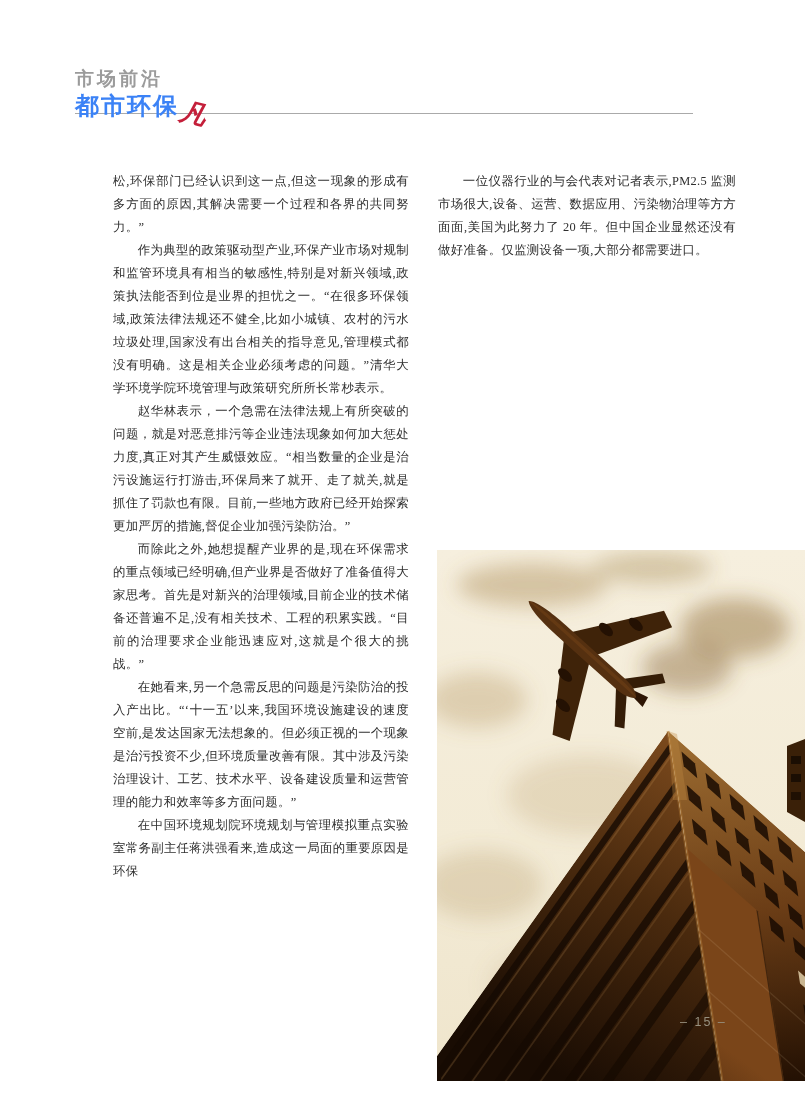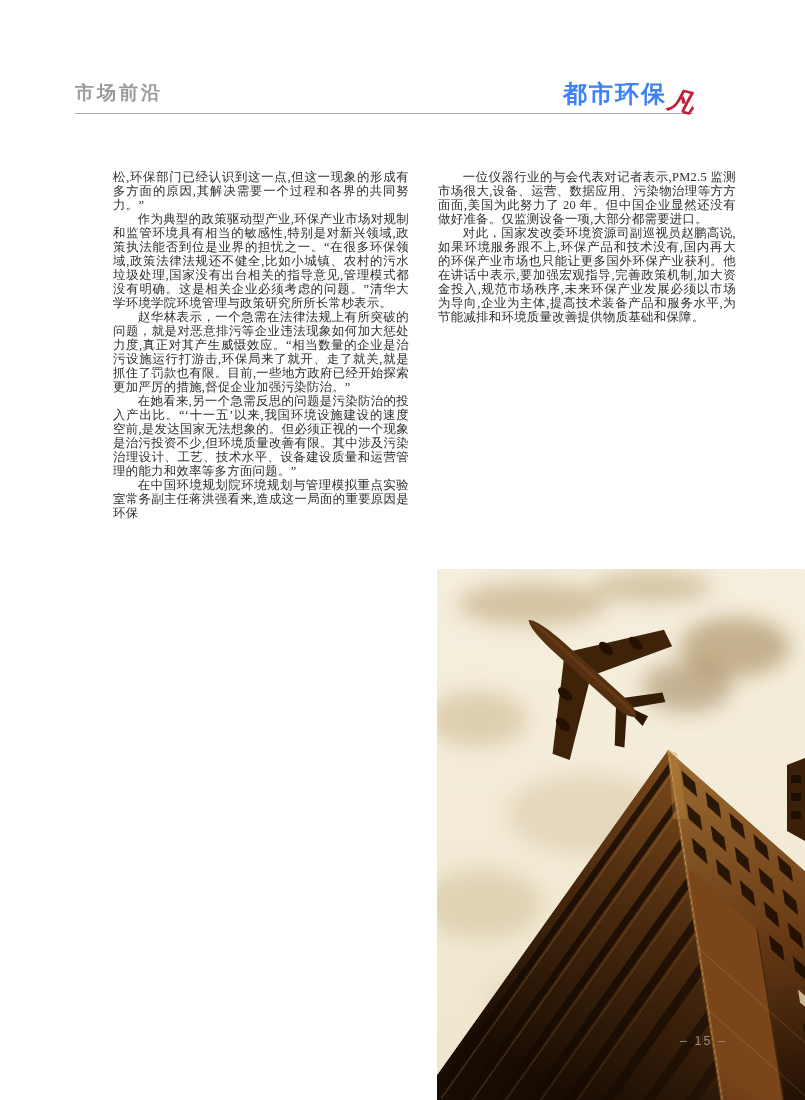--- a/index.html
+++ b/index.html
@@ -3,22 +3,22 @@
 <meta charset="utf-8">
 <style>
   html,body{margin:0;padding:0;background:#ffffff;}
   .page{
     position:relative;width:805px;height:1100px;background:#ffffff;
     overflow:hidden;font-family:"Liberation Sans",sans-serif;
   }
   
   .header{
     position:absolute;left:75px;top:66px;width:618px;height:40px;
-    display:flex;justify-content:space-between;align-items:flex-end;
-    border-bottom:1px solid #aaaaaa;padding-bottom:7px;overflow:visible;
+    display:flex;justify-content:space-between;align-items:flex-start;
+    border-bottom:1px solid #aaaaaa;padding-bottom:7px;overflow:visible;flex-direction:column;
   }
   .section-label{
     font-size:19px;color:#9b9b9b;letter-spacing:3px;font-weight:600;
     font-family:"Liberation Sans",sans-serif;
   }
   .magazine{display:flex;align-items:flex-end;}
   .magazine-title{
     font-size:24px;color:#3b82f6;font-weight:700;letter-spacing:2px;line-height:1;
     font-family:"Liberation Sans",sans-serif;
   }
@@ -28,29 +28,29 @@
     font-family:"Liberation Serif",serif;
   }
   
   .columns{
     position:absolute;left:113px;top:170px;display:flex;gap:29px;
   }
   .col{display:block;}
   .col-left{width:296px;}
   .col-right{width:298px;}
   .col p{
-    margin:0;font-size:12.4px;line-height:14px;color:#2e2e2e;
+    margin:0;font-size:12.4px;line-height:23px;color:#2e2e2e;
     text-align:justify;text-indent:2em;letter-spacing:0.3px;
     font-family:"Liberation Serif","DejaVu Serif",serif;
   }
   .col p.cont{text-indent:0;}
   .col p.gap-before{}
   
   .photo{
-    position:absolute;left:437px;top:569px;width:308px;height:531px;margin:0;
+    position:absolute;left:437px;top:550px;width:308px;height:531px;margin:0;
   }
   .photo svg{display:block;}
   .pagenum{
     position:absolute;left:243px;top:465px;
     color:#97907f;font-size:12.5px;letter-spacing:2px;
     font-family:"Liberation Sans",sans-serif;
   }
 </style>
 </head>
 <body>
@@ -63,26 +63,26 @@
       <span class="magazine-title">都市环保</span>
       <span class="seal">凡</span>
     </span>
   </div>
 
   <div class="columns">
     <section class="col col-left">
       <p class="cont">松,环保部门已经认识到这一点,但这一现象的形成有多方面的原因,其解决需要一个过程和各界的共同努力。”</p>
       <p>作为典型的政策驱动型产业,环保产业市场对规制和监管环境具有相当的敏感性,特别是对新兴领域,政策执法能否到位是业界的担忧之一。“在很多环保领域,政策法律法规还不健全,比如小城镇、农村的污水垃圾处理,国家没有出台相关的指导意见,管理模式都没有明确。这是相关企业必须考虑的问题。”清华大学环境学院环境管理与政策研究所所长常杪表示。</p>
       <p>赵华林表示，一个急需在法律法规上有所突破的问题，就是对恶意排污等企业违法现象如何加大惩处力度,真正对其产生威慑效应。“相当数量的企业是治污设施运行打游击,环保局来了就开、走了就关,就是抓住了罚款也有限。目前,一些地方政府已经开始探索更加严厉的措施,督促企业加强污染防治。”</p>
+      <p>而除此之外,她想提醒产业界的是,现在环保需求的重点领域已经明确,但产业界是否做好了准备值得大家思考。首先是对新兴的治理领域,目前企业的技术储备还普遍不足,没有相关技术、工程的积累实践。“目前的治理要求企业能迅速应对,这就是个很大的挑战。”</p>
       <p class="gap-before">在她看来,另一个急需反思的问题是污染防治的投入产出比。“‘十一五’以来,我国环境设施建设的速度空前,是发达国家无法想象的。但必须正视的一个现象是治污投资不少,但环境质量改善有限。其中涉及污染治理设计、工艺、技术水平、设备建设质量和运营管理的能力和效率等多方面问题。”</p>
       <p>在中国环境规划院环境规划与管理模拟重点实验室常务副主任蒋洪强看来,造成这一局面的重要原因是环保</p>
     </section>
     <section class="col col-right">
       <p>一位仪器行业的与会代表对记者表示,PM2.5 监测市场很大,设备、运营、数据应用、污染物治理等方方面面,美国为此努力了 20 年。但中国企业显然还没有做好准备。仅监测设备一项,大部分都需要进口。</p>
-      <p>对此，国家发改委环境资源司副巡视员赵鹏高说,如果环境服务跟不上,环保产品和技术没有,国内再大的环保产业市场也只能让更多国外环保产业获利。他在讲话中表示,要加强宏观指导,完善政策机制,加大资金投入,规范市场秩序,未来环保产业发展必须以市场为导向,企业为主体,提高技术装备产品和服务水平,为节能减排和环境质量改善提供物质基础和保障。</p>
     </section>
   </div>
 
   <figure class="photo">
     <svg width="368" height="531" viewBox="0 0 368 531">
       <defs>
         <linearGradient id="skyGrad" x1="0" y1="0" x2="0" y2="1">
           <stop offset="0" stop-color="#f6efde"></stop>
           <stop offset="0.55" stop-color="#f3ebd6"></stop>
           <stop offset="1" stop-color="#efe5cc"></stop>

